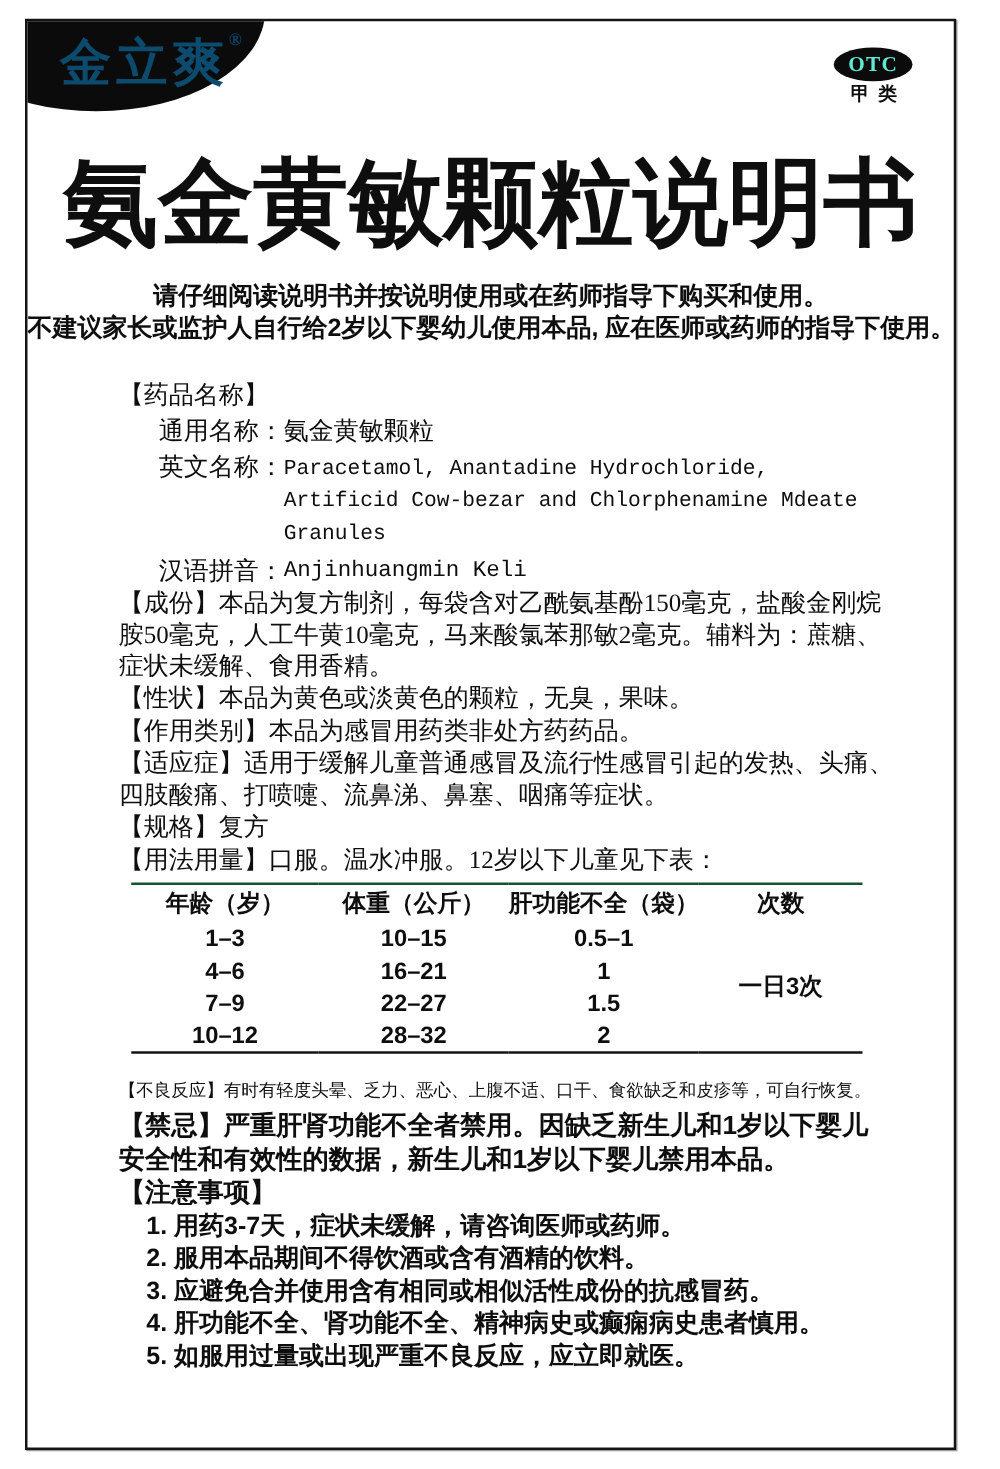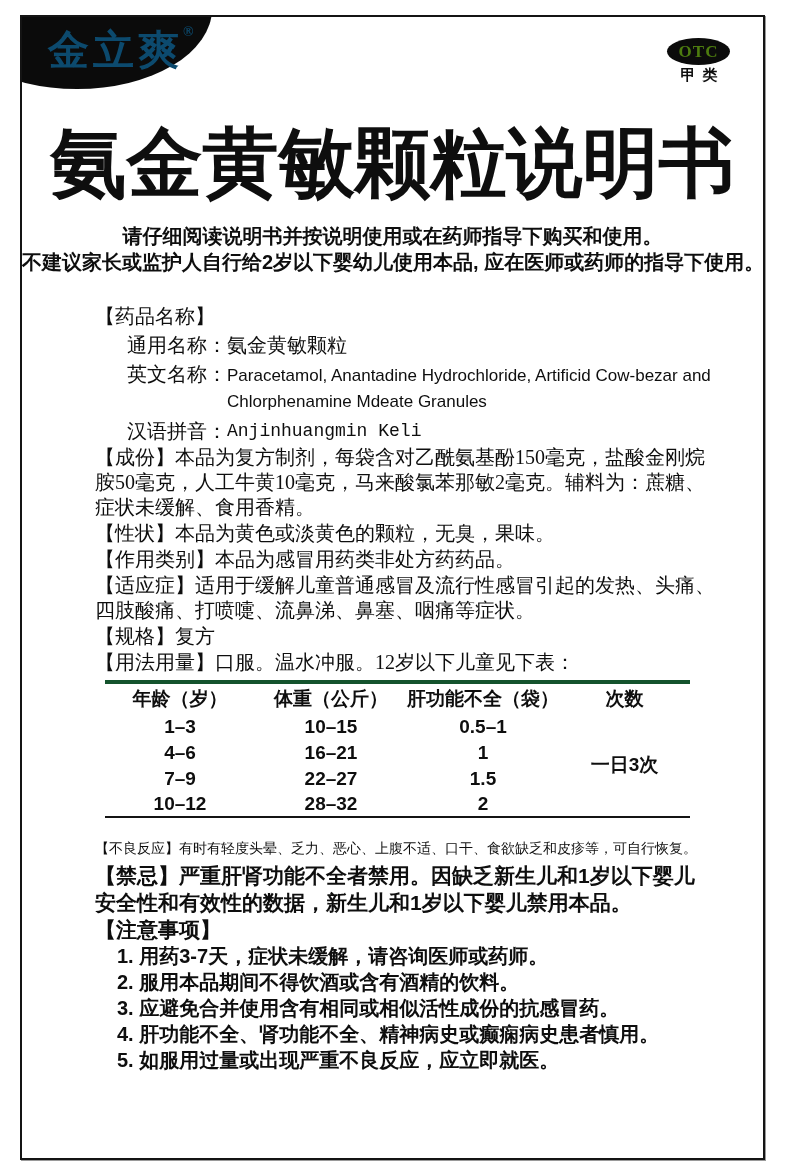--- a/index.html
+++ b/index.html
@@ -23,21 +23,21 @@
     font-family:"Liberation Serif", serif; font-weight:bold;
     font-size:41px; letter-spacing:4px; white-space:nowrap;
   }
   .logo-reg { font-size:14px; vertical-align:28px; letter-spacing:0; }
   .otc-badge {
     position:absolute; left:645px; top:21px; width:63px; height:27px;
     background:#0b0b0b; border-radius:50%;
     display:flex; align-items:center; justify-content:center;
   }
   .otc-label {
-    color:#4d7c0f; font-family:"Liberation Serif", serif; font-weight:bold;
+    color:#5eead4; font-family:"Liberation Serif", serif; font-weight:bold;
     font-size:17px; letter-spacing:1px;
   }
   .otc-class {
     position:absolute; left:638px; top:49px; width:78px; text-align:center;
     font-family:"Liberation Sans", sans-serif; font-weight:bold;
     font-size:15px; letter-spacing:7px; text-indent:7px;
   }
   .title {
     position:absolute; left:0; right:0; top:102px; text-align:center;
     font-family:"Liberation Sans", sans-serif; font-weight:900;
@@ -53,27 +53,27 @@
   
   .body-col {
     position:absolute; left:73px; top:286px; width:620px;
     font-size:20px; line-height:25px;
   }
   .sec { font-family:"Liberation Serif", serif; }
   .sec-heading { line-height:26px; }
   .name-row { display:flex; margin-top:3px; line-height:26px;margin-left:32px; }
   .name-row .lbl { flex:none; white-space:nowrap; }
   .name-row .val { flex:1; }
-  .latin { font-family:Liberation Sans, sans-serif; font-size:17px; line-height:26px; padding-top:2px; }
+  .latin { font-family:Liberation Mono, monospace; font-size:17px; line-height:26px; padding-top:2px; }
   .pinyin { font-family:"Liberation Mono", monospace; font-size:18px; }
   .para { margin-top:1px; }
   
   table.dosage {
     margin:5px 0 0 10px; width:585px; border-collapse:collapse;
-    border-top:4px solid #14532d; border-bottom:2px solid #141414;
+    border-top:2px solid #14532d; border-bottom:2px solid #141414;
     font-family:"Liberation Sans", sans-serif; font-weight:bold; font-size:19px;
   }
   table.dosage th, table.dosage td { text-align:center; font-weight:bold; padding:0; }
   table.dosage thead th { height:31px; vertical-align:middle; }
   table.dosage tbody td { height:26px; vertical-align:middle; }
   table.dosage .c1 { width:150px; } table.dosage .c2 { width:152px; }
   table.dosage .c3 { width:152px; } table.dosage .c4 { width:131px; }
   
   .tail-serif { margin-top:17px; font-size:14px; line-height:27px; }
   .tail-bold  {

